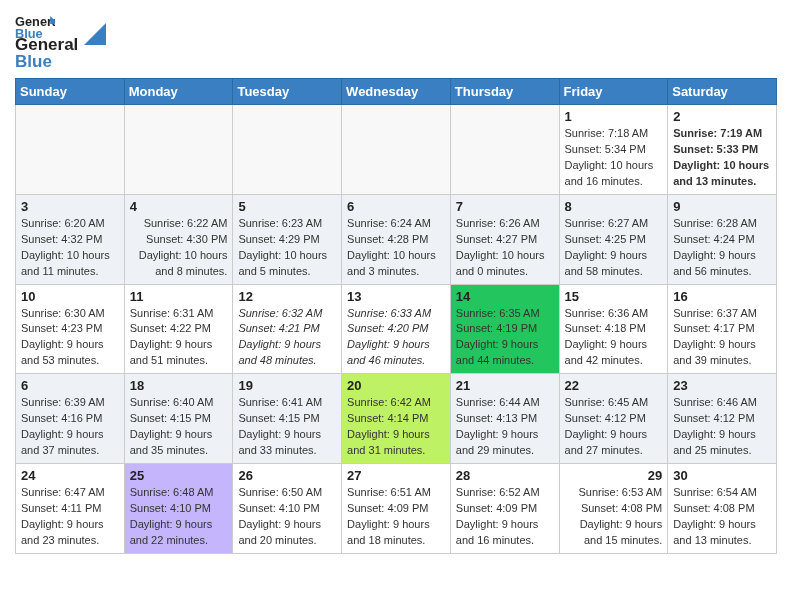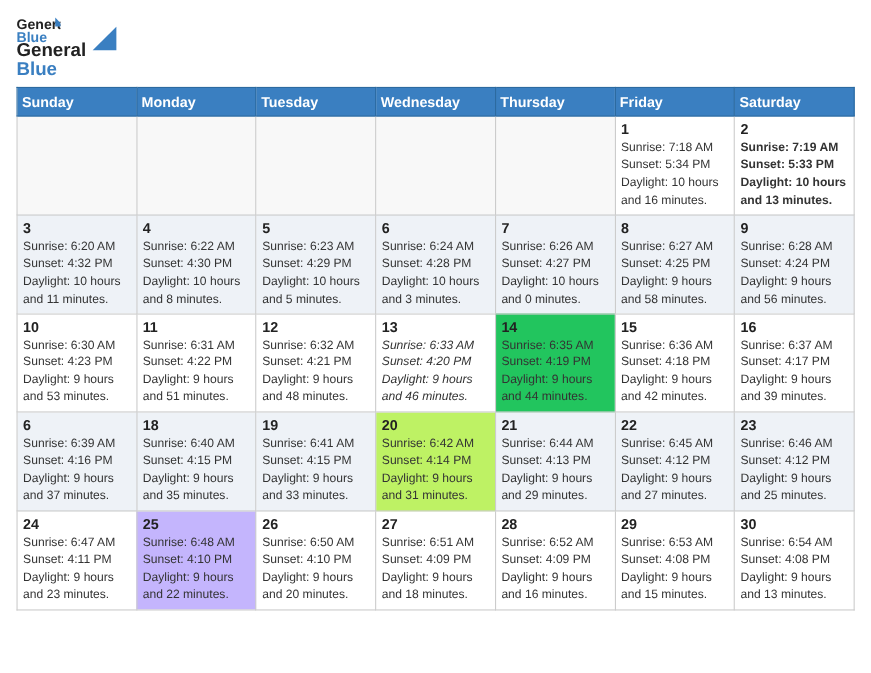--- a/index.html
+++ b/index.html
@@ -153,21 +153,21 @@
         <tr>
           <td style="background: rgb(238, 242, 247);">
             <span class="day-num">3</span>
             <div class="day-info" style="white-space: pre-line;">Sunrise: 6:20 AM
 Sunset: 4:32 PM
 Daylight: 10 hours
 and 11 minutes.</div>
           </td>
           <td style="background: rgb(238, 242, 247);">
             <span class="day-num">4</span>
-            <div class="day-info" style="white-space: pre-line;">Sunrise: 6:22 AM
+            <div class="day-info" style="white-space: pre-line; text-align: right;">Sunrise: 6:22 AM
 Sunset: 4:30 PM
 Daylight: 10 hours
 and 8 minutes.</div>
           </td>
           <td style="background: rgb(238, 242, 247);">
             <span class="day-num">5</span>
             <div class="day-info" style="white-space: pre-line;">Sunrise: 6:23 AM
 Sunset: 4:29 PM
 Daylight: 10 hours
 and 5 minutes.</div>
@@ -211,21 +211,21 @@
           </td>
           <td style="background: rgb(255, 255, 255);">
             <span class="day-num">11</span>
             <div class="day-info" style="white-space: pre-line;">Sunrise: 6:31 AM
 Sunset: 4:22 PM
 Daylight: 9 hours
 and 51 minutes.</div>
           </td>
           <td style="background: rgb(255, 255, 255);">
             <span class="day-num">12</span>
-            <div class="day-info" style="white-space: pre-line;">Sunrise: 6:32 AM
+            <div class="day-info" style="white-space: pre-line; font-style: italic;">Sunrise: 6:32 AM
 Sunset: 4:21 PM
 Daylight: 9 hours
 and 48 minutes.</div>
           </td>
           <td style="background: rgb(255, 255, 255);">
             <span class="day-num">13</span>
             <div class="day-info" style="white-space: pre-line; font-style: italic;">Sunrise: 6:33 AM
 Sunset: 4:20 PM
 Daylight: 9 hours
 and 46 minutes.</div>
@@ -332,21 +332,21 @@
 Daylight: 9 hours
 and 18 minutes.</div>
           </td>
           <td style="background: rgb(255, 255, 255);">
             <span class="day-num">28</span>
             <div class="day-info" style="white-space: pre-line;">Sunrise: 6:52 AM
 Sunset: 4:09 PM
 Daylight: 9 hours
 and 16 minutes.</div>
           </td>
-          <td style="background: rgb(255, 255, 255);">
+          <td style="background: rgb(255, 255, 255); text-align: right;">
             <span class="day-num">29</span>
             <div class="day-info" style="white-space: pre-line;">Sunrise: 6:53 AM
 Sunset: 4:08 PM
 Daylight: 9 hours
 and 15 minutes.</div>
           </td>
           <td style="background: rgb(255, 255, 255);">
             <span class="day-num">30</span>
             <div class="day-info" style="white-space: pre-line;">Sunrise: 6:54 AM
 Sunset: 4:08 PM

